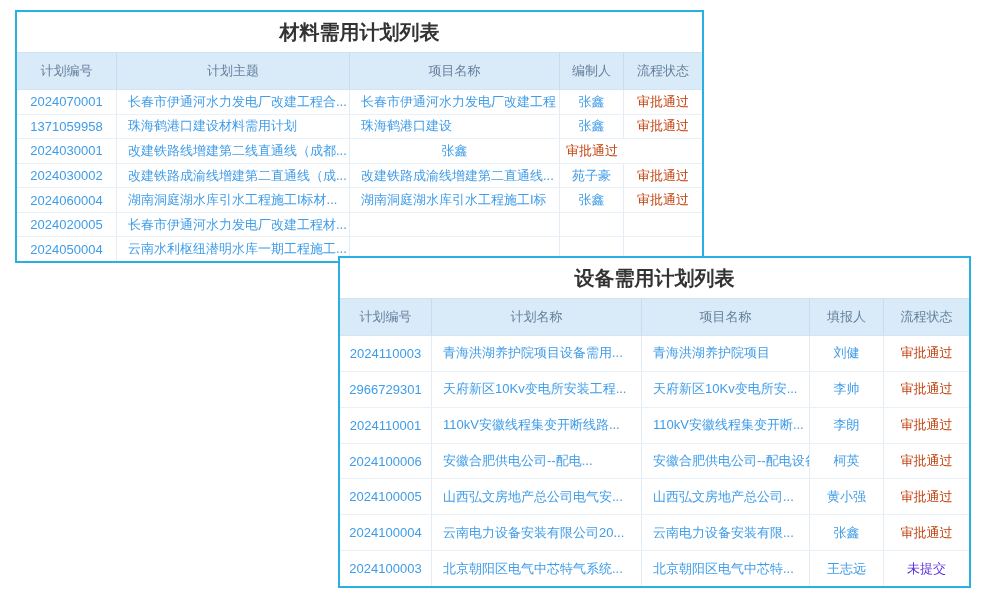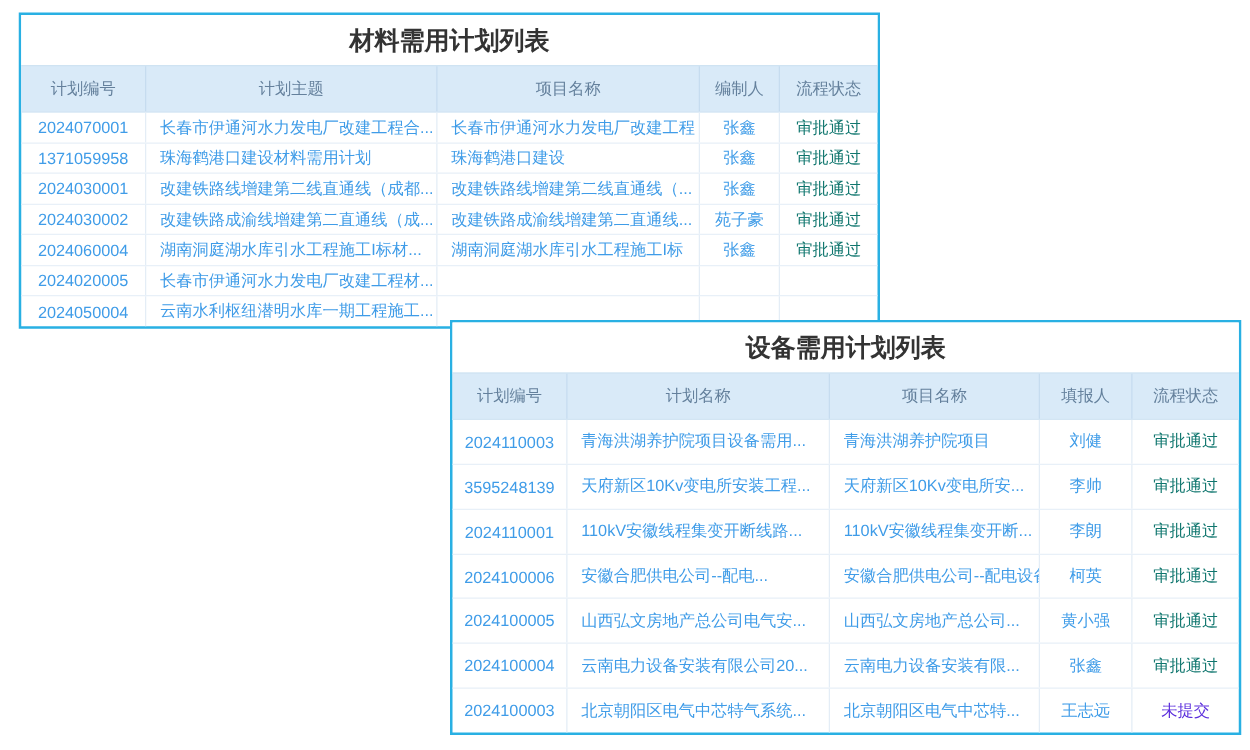--- a/index.html
+++ b/index.html
@@ -6,21 +6,21 @@
   body{
     width:1000px;height:600px;position:relative;overflow:hidden;
     background:#ffffff;
     font-family:"Liberation Sans","DejaVu Sans",sans-serif;
   }
   .panel{
     position:absolute;box-sizing:border-box;background:#ffffff;
     border:2px solid #29b0e3;display:flex;flex-direction:column;
   }
   .panel.material{left:15px;top:10px;width:689px;height:253px;z-index:1;}
-  .panel.equipment{left:360px;top:256px;width:633px;height:332px;z-index:2;}
+  .panel.equipment{left:338px;top:256px;width:633px;height:332px;z-index:2;}
   .panel-title{
     flex:0 0 40px;display:flex;align-items:center;justify-content:center;
     font-size:20px;font-weight:700;color:#333333;background:#ffffff;
   }
   .grid-header{
     flex:0 0 36px;display:grid;align-items:center;
     background:#d9eaf8;color:#64809c;font-size:13px;
     border-top:1px solid #cfe3f2;border-bottom:1px solid #d3e5f3;
   }
   .material .grid-header,.material .grid-row{grid-template-columns:100px 233px 210px 64px 1fr;}
@@ -35,21 +35,21 @@
   .grid-row{flex:1 1 0;display:grid;align-items:stretch;border-top:1px solid #e8f0f8;}
   .grid-row:first-child{border-top:none;}
   .cell{
     display:flex;align-items:center;box-sizing:border-box;
     border-right:1px solid #e4edf6;padding:0 11px;
     font-size:13px;color:#3f9ce8;
     white-space:nowrap;overflow:hidden;
   }
   .cell:last-child{border-right:none;}
   .c-center{justify-content:center;padding:0 4px;}
-  .status-approved{color:#0f766e;font-family:Liberation Mono, monospace;}
+  .status-approved{color:#c2410c;font-family:Liberation Mono, monospace;}
   .status-unsubmitted{color:#5b2edc;}
 </style>
 </head>
 <body>
 
 <div class="panel material">
   <div class="panel-title">材料需用计划列表</div>
   <div class="grid-header">
       <div class="hcell">计划编号</div>
       <div class="hcell">计划主题</div>
@@ -68,21 +68,20 @@
       <div class="grid-row">
         <div class="cell c-center">1371059958</div>
         <div class="cell">珠海鹤港口建设材料需用计划</div>
         <div class="cell">珠海鹤港口建设</div>
         <div class="cell c-center">张鑫</div>
         <div class="cell c-center status-approved">审批通过</div>
       </div>
       <div class="grid-row">
         <div class="cell c-center">2024030001</div>
         <div class="cell">改建铁路线增建第二线直通线（成都...</div>
-        <div class="cell">改建铁路线增建第二线直通线（...</div>
         <div class="cell c-center">张鑫</div>
         <div class="cell c-center status-approved">审批通过</div>
       </div>
       <div class="grid-row">
         <div class="cell c-center">2024030002</div>
         <div class="cell">改建铁路成渝线增建第二直通线（成...</div>
         <div class="cell">改建铁路成渝线增建第二直通线...</div>
         <div class="cell c-center">苑子豪</div>
         <div class="cell c-center status-approved">审批通过</div>
       </div>
@@ -121,21 +120,21 @@
     </div>
   <div class="grid-body">
       <div class="grid-row">
         <div class="cell c-center">2024110003</div>
         <div class="cell">青海洪湖养护院项目设备需用...</div>
         <div class="cell">青海洪湖养护院项目</div>
         <div class="cell c-center">刘健</div>
         <div class="cell c-center status-approved">审批通过</div>
       </div>
       <div class="grid-row">
-        <div class="cell c-center">3595248139</div>
+        <div class="cell c-center">2966729301</div>
         <div class="cell">天府新区10Kv变电所安装工程...</div>
         <div class="cell">天府新区10Kv变电所安...</div>
         <div class="cell c-center">李帅</div>
         <div class="cell c-center status-approved">审批通过</div>
       </div>
       <div class="grid-row">
         <div class="cell c-center">2024110001</div>
         <div class="cell">110kV安徽线程集变开断线路...</div>
         <div class="cell">110kV安徽线程集变开断...</div>
         <div class="cell c-center">李朗</div>

